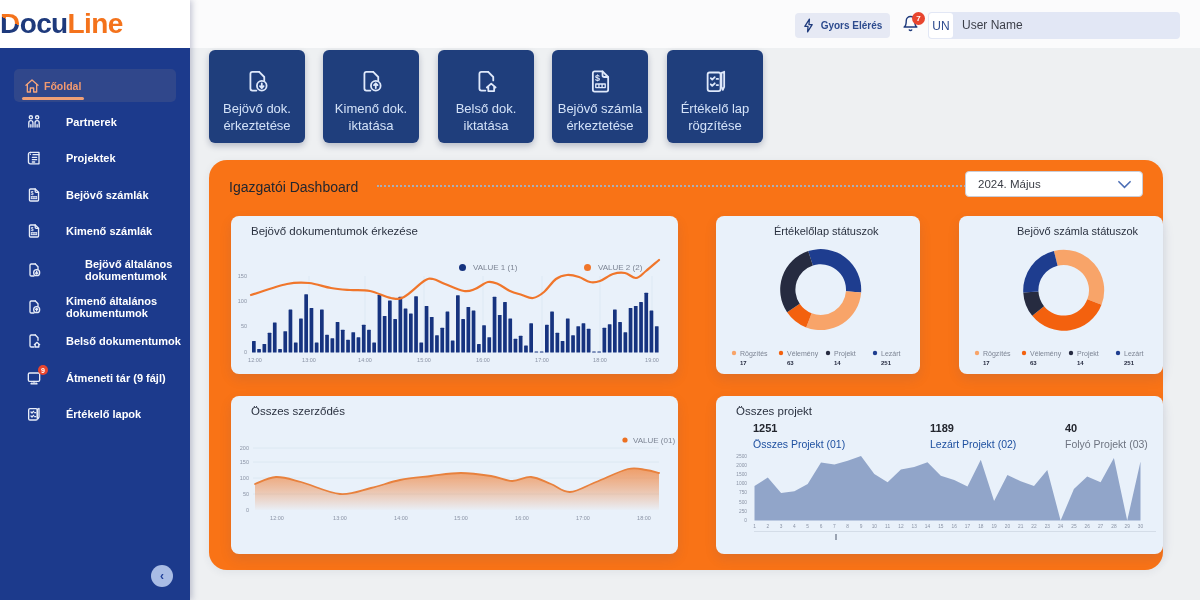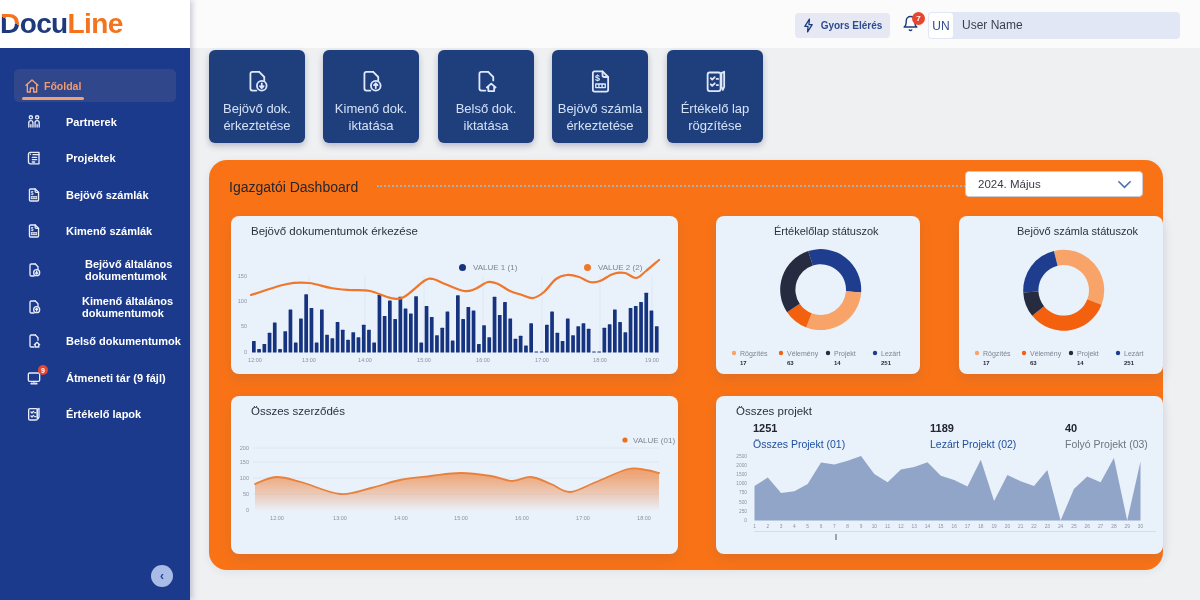--- a/index.html
+++ b/index.html
@@ -135,21 +135,21 @@
         <span class="micon">
           <svg class="mi" width="16" height="16" viewBox="0 0 24 24" fill="none" stroke="currentColor" stroke-width="2" stroke-linejoin="round" stroke-linecap="round">
             <path d="M14 3 H8 a2 2 0 0 0 -2 2 v14 a2 2 0 0 0 2 2 h4"></path>
             <path d="M14 3 l4 4 v4"></path>
             <circle cx="16" cy="16" r="4.5"></circle>
             <path d="M16 13.8 v4 M14.4 16.4 l1.6 1.6 1.6 -1.6"></path>
           </svg>
         </span>
         <span class="mlabel">Bejövő általános<br>dokumentumok</span>
       </div>
-<div class="mitem" style="top:295px;gap:16px;">
+<div class="mitem" style="top:295px;">
         <span class="micon">
           <svg class="mi" width="16" height="16" viewBox="0 0 24 24" fill="none" stroke="currentColor" stroke-width="2" stroke-linejoin="round" stroke-linecap="round">
             <path d="M14 3 H8 a2 2 0 0 0 -2 2 v14 a2 2 0 0 0 2 2 h4"></path>
             <path d="M14 3 l4 4 v4"></path>
             <circle cx="16" cy="16" r="4.5"></circle>
             <path d="M16 18 v-4 M14.4 15.6 l1.6 -1.6 1.6 1.6"></path>
           </svg>
         </span>
         <span class="mlabel">Kimenő általános<br>dokumentumok</span>
       </div>

